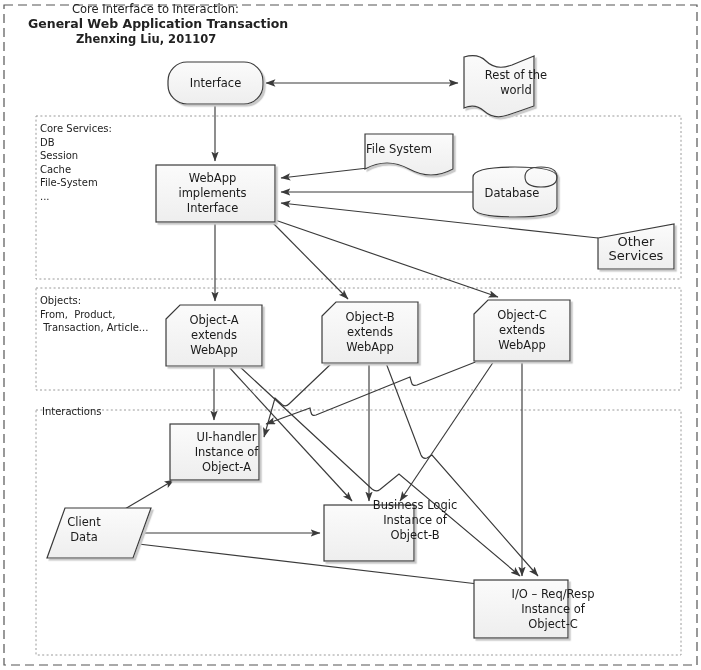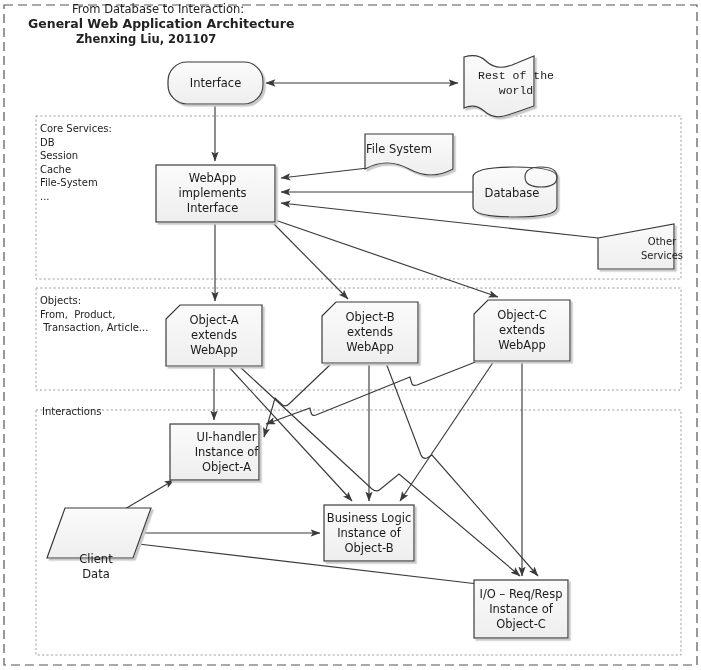--- a/index.html
+++ b/index.html
@@ -123,53 +123,53 @@
       <rect filter="url(#sh)" x="170" y="424" width="89" height="56" fill="url(#fillg)" stroke="#3a3a3a" stroke-width="1.2"></rect>
 
       <path filter="url(#sh)" d="M65,508 l86,0 l-18,50 l-86,0 z" fill="url(#fillg)" stroke="#3a3a3a" stroke-width="1.2"></path>
 
       <rect filter="url(#sh)" x="324" y="505" width="90" height="56" fill="url(#fillg)" stroke="#3a3a3a" stroke-width="1.2"></rect>
 
       <rect filter="url(#sh)" x="474" y="580" width="94" height="58" fill="url(#fillg)" stroke="#3a3a3a" stroke-width="1.2"></rect>
     </g>
   </svg>
 
-  <div class="hdr" id="hdr-line1">From Database to Interaction:</div>
-  <div class="hdr" id="hdr-line2">General Web Application Architecture</div>
+  <div class="hdr" id="hdr-line1">Core Interface to Interaction:</div>
+  <div class="hdr" id="hdr-line2">General Web Application Transaction</div>
   <div class="hdr" id="hdr-line3">Zhenxing Liu, 201107</div>
 
   <div class="sect-label" id="lbl-core">Core Services:
 DB
 Session
 Cache
 File-System
 ...</div>
   <div class="sect-label" id="lbl-objects">Objects:
 From,  Product,
  Transaction, Article...</div>
   <div class="sect-label" id="lbl-inter">Interactions</div>
 
   <div class="node" style="left:168px;top:62px;width:95px;height:42px;">
     <span>Interface</span>
   </div>
-  <div class="node" style="left:470px;top:55px;width:92px;height:56px;font-family:Liberation Mono, monospace;">
+  <div class="node" style="left:470px;top:55px;width:92px;height:56px;">
     <span>Rest of the
 world</span>
   </div>
   <div class="node" style="left:156px;top:165px;width:113px;height:57px;">
     <span>WebApp implements
 Interface</span>
   </div>
   <div class="node" style="left:365px;top:134px;width:68px;height:30px;">
     <span>File System</span>
   </div>
   <div class="node" style="left:473px;top:167px;width:78px;height:53px;">
     <span>Database</span>
   </div>
-  <div class="node" style="left:624px;top:228px;width:76px;height:41px;font-size:10px;line-height:14px;">
+  <div class="node" style="left:598px;top:228px;width:76px;height:41px;font-size:13px;line-height:14px;">
     <span>Other
 Services</span>
   </div>
   <div class="node" style="left:166px;top:305px;width:96px;height:61px;">
     <span>Object-A
 extends
 WebApp</span>
   </div>
   <div class="node" style="left:322px;top:302px;width:96px;height:61px;">
     <span>Object-B
@@ -179,28 +179,28 @@
   <div class="node" style="left:474px;top:300px;width:96px;height:61px;">
     <span>Object-C
 extends
 WebApp</span>
   </div>
   <div class="node" style="left:170px;top:424px;width:113px;height:56px;">
     <span>UI-handler
 Instance of
 Object-A</span>
   </div>
-  <div class="node" style="left:48px;top:508px;width:96px;height:44px;margin-top:37px;">
+  <div class="node" style="left:36px;top:508px;width:96px;height:44px;">
     <span>Client
 Data</span>
   </div>
-  <div class="node" style="left:324px;top:505px;width:90px;height:56px;">
+  <div class="node" style="left:324px;top:492px;width:90px;height:56px;padding-left:46px;">
     <span>Business Logic
 Instance of
 Object-B</span>
   </div>
-  <div class="node" style="left:474px;top:580px;width:94px;height:58px;">
+  <div class="node" style="left:474px;top:580px;width:94px;height:58px;padding-left:32px;">
     <span>I/O  –  Req/Resp
 Instance of
 Object-C</span>
   </div>
 
 </div>
 
 </body></html>

